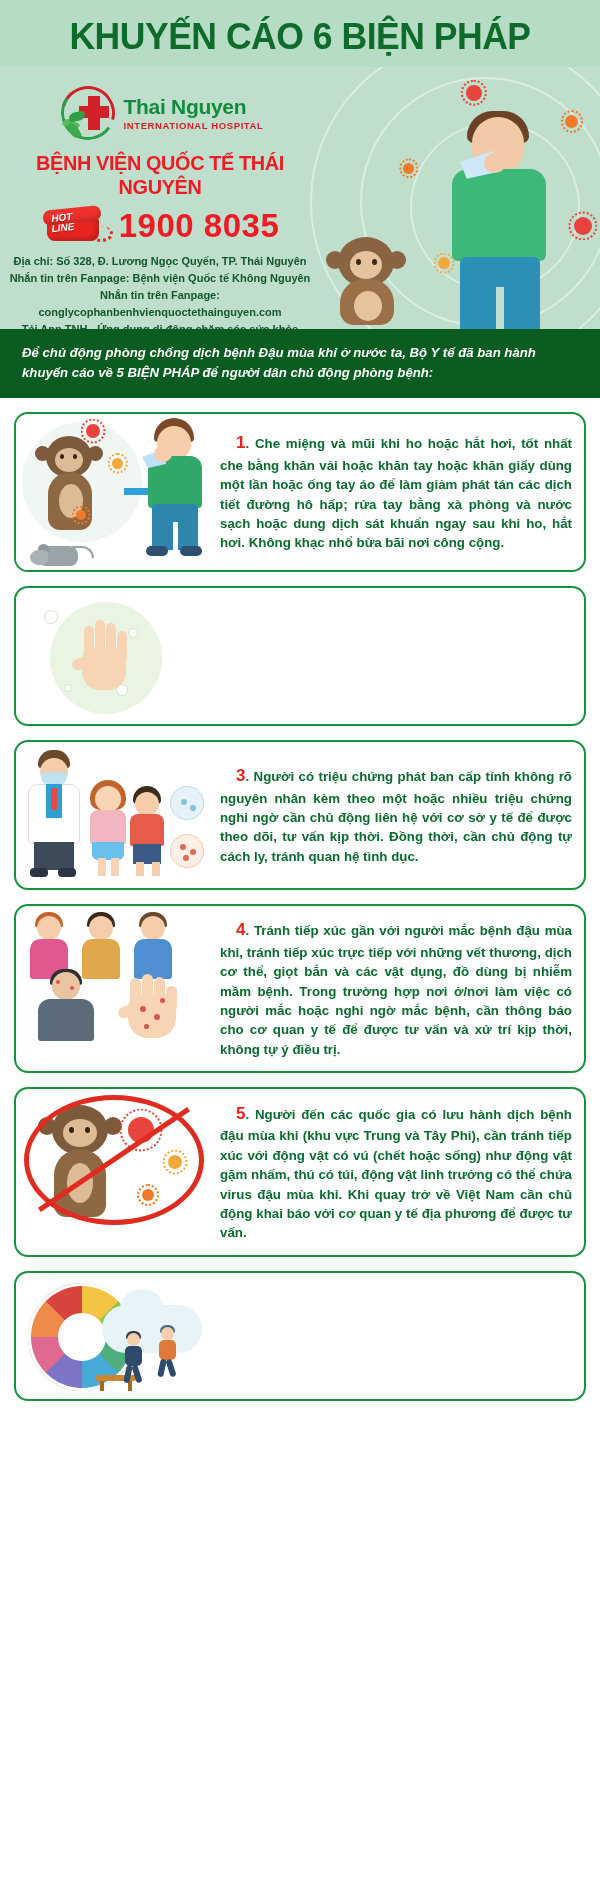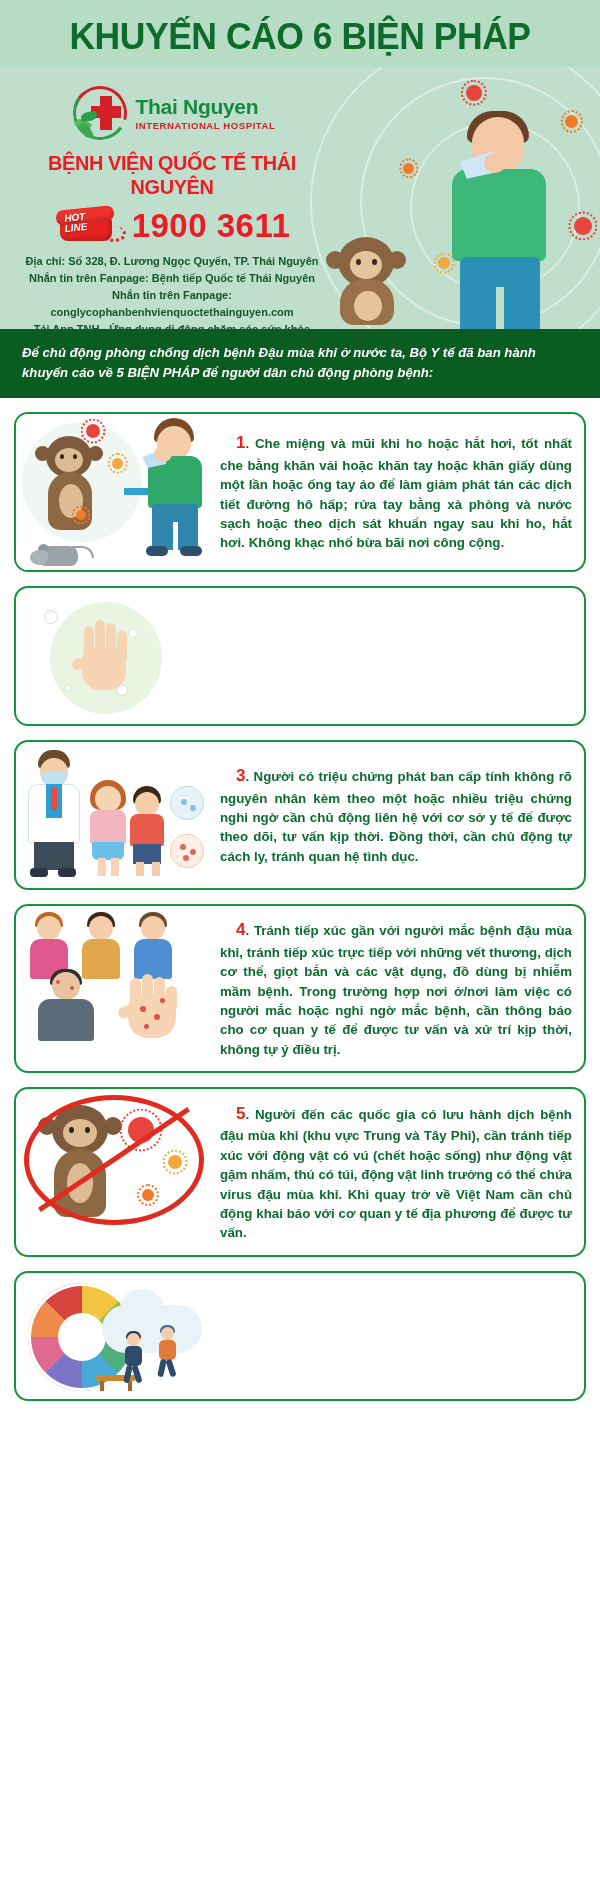--- a/index.html
+++ b/index.html
@@ -49,21 +49,21 @@
 
   
   .banner {
     position: relative;
     background: #bfdecb;
     height: 262px;
     overflow: hidden;
   }
   .banner-left {
     position: absolute;
-    left: 12px; top: 0;
+    left: 0; top: 0;
     width: 320px;
     padding: 16px 8px 0 8px;
     text-align: center;
     z-index: 5;
   }
   .logo-row {
     display: flex;
     align-items: center;
     justify-content: center;
     gap: 5px;
@@ -652,26 +652,26 @@
       <div class="hotline-row">
         <div class="phone-badge">
           <div class="phone-cord"></div>
           <div class="phone-body"></div>
           <div class="phone-handset"></div>
           <div class="phone-label">
             <div>HOT</div>
             <div>LINE</div>
           </div>
         </div>
-        <div class="hotline-number">1900 3611</div>
+        <div class="hotline-number">1900 8035</div>
       </div>
 
       <div class="contact-lines">
         <div>Địa chỉ: Số 328, Đ. Lương Ngọc Quyến, TP. Thái Nguyên</div>
-        <div>Nhắn tin trên Fanpage: Bệnh tiếp Quốc tế Thái Nguyên</div>
+        <div>Nhắn tin trên Fanpage: Bệnh viện Quốc tế Không Nguyên</div>
         <div>Nhắn tin trên Fanpage: conglycophanbenhvienquoctethainguyen.com</div>
         <div>Tải App TNH - Ứng dụng di động chăm sóc sức khỏe thông minh, toàn diện.</div>
       </div>
     </div>
   </div>
 
   <div class="intro">
     <div class="intro-text">Để chủ động phòng chống dịch bệnh Đậu mùa khỉ ở nước ta, Bộ Y tế đã ban hành khuyến cáo về 5 BIỆN PHÁP để người dân chủ động phòng bệnh:</div>
   </div>
 
@@ -710,21 +710,21 @@
           <div class="p1-shirt"></div>
             <div class="p1-tis"></div>
           <div class="p1-hand"></div>
             <div class="p1-pants"></div>
           <div class="p1-gap"></div>
           <div class="p1-shoe l"></div>
             <div class="p1-shoe r"></div>
         </div>
       </div>
       <div class="txt">
-        <div class="step-text"><span class="step-num">1</span><span>. Che miệng và mũi khi ho hoặc hắt hơi, tốt nhất che bằng khăn vải hoặc khăn tay hoặc khăn giấy dùng một lần hoặc ống tay áo để làm giảm phát tán các dịch tiết đường hô hấp; rửa tay bằng xà phòng và nước sạch hoặc theo dịch sát khuẩn ngay sau khi ho, hắt hơi. Không khạc nhổ bừa bãi nơi công cộng.</span></div>
+        <div class="step-text"><span class="step-num">1</span><span>. Che miệng và mũi khi ho hoặc hắt hơi, tốt nhất che bằng khăn vải hoặc khăn tay hoặc khăn giấy dùng một lần hoặc ống tay áo để làm giảm phát tán các dịch tiết đường hô hấp; rửa tay bằng xà phòng và nước sạch hoặc dung dịch sát khuẩn ngay sau khi ho, hắt hơi. Không khạc nhổ bừa bãi nơi công cộng.</span></div>
       </div>
     </div>
 
     <div class="card" style="min-height:140px;">
       <div class="art">
         <div class="c2-circle"></div>
         <div class="bubble b1"></div>
         <div class="bubble b2"></div>
         <div class="bubble b3"></div>
         <div class="bubble b4"></div>

